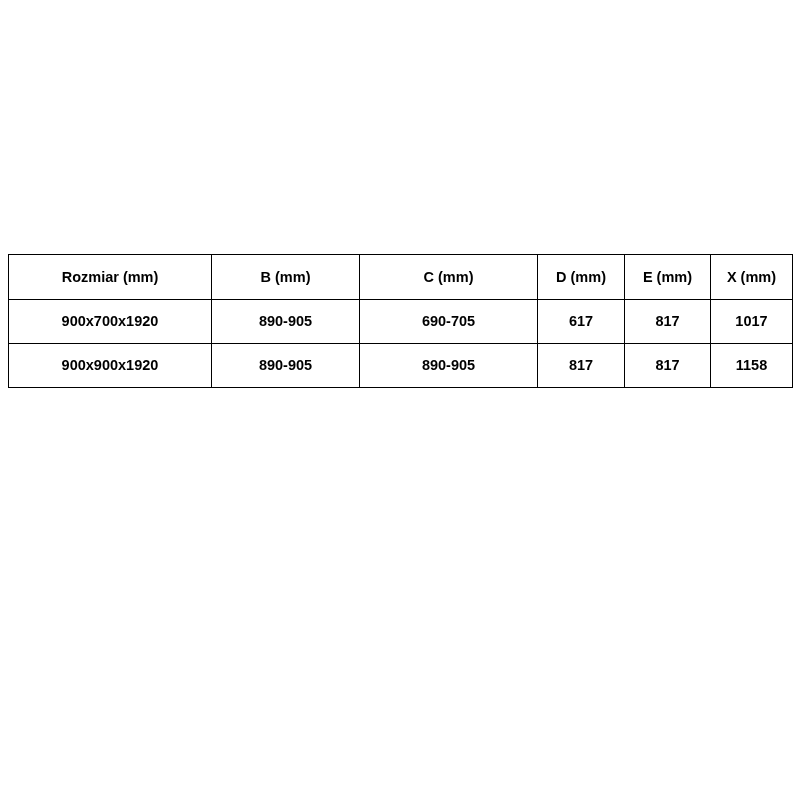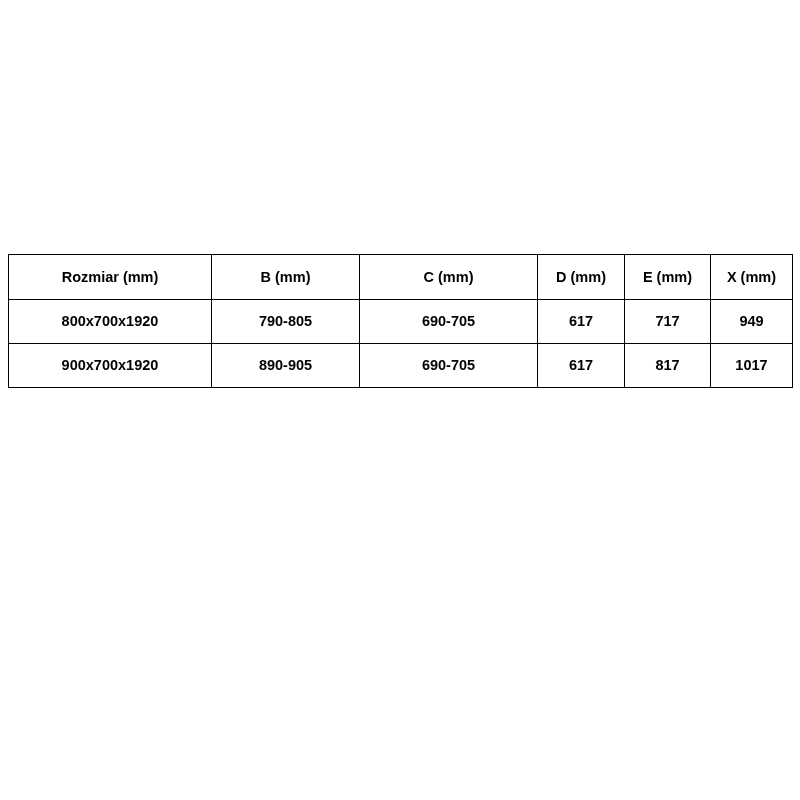--- a/index.html
+++ b/index.html
@@ -67,30 +67,30 @@
         <th>Rozmiar (mm)</th>
         <th>B (mm)</th>
         <th>C (mm)</th>
         <th>D (mm)</th>
         <th>E (mm)</th>
         <th>X (mm)</th>
       </tr>
     </thead>
     <tbody>
       <tr>
-        <td>800x700x1920</td>
-        <td>790-805</td>
-        <td>690-705</td>
-        <td>617</td>
-        <td>717</td>
-        <td>949</td>
-      </tr>
-      <tr>
         <td>900x700x1920</td>
         <td>890-905</td>
         <td>690-705</td>
         <td>617</td>
         <td>817</td>
         <td>1017</td>
       </tr>
+      <tr>
+        <td>900x900x1920</td>
+        <td>890-905</td>
+        <td>890-905</td>
+        <td>817</td>
+        <td>817</td>
+        <td>1158</td>
+      </tr>
     </tbody>
   </table>
 </div>
 
 </body></html>

